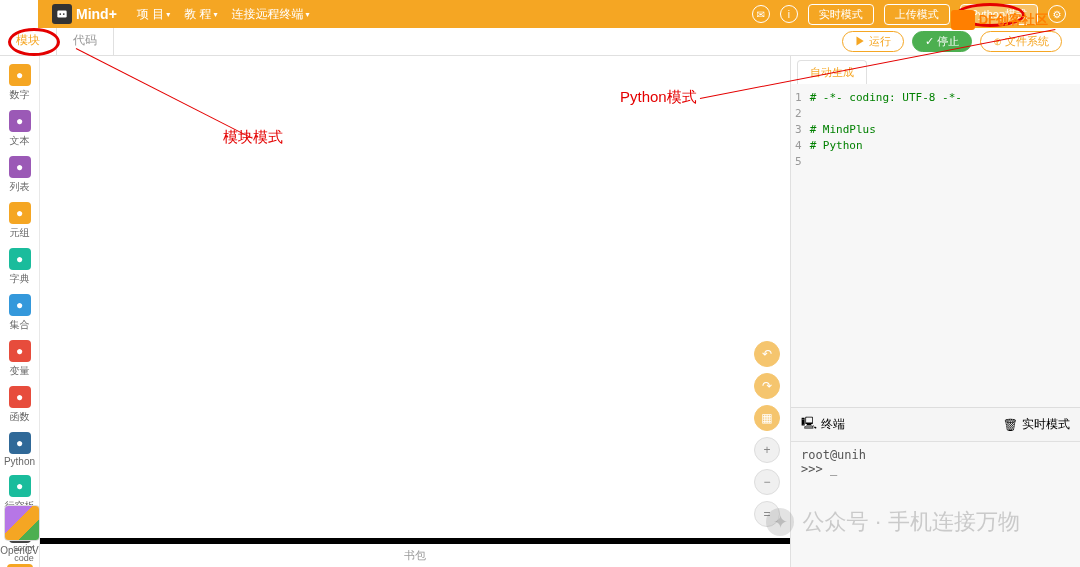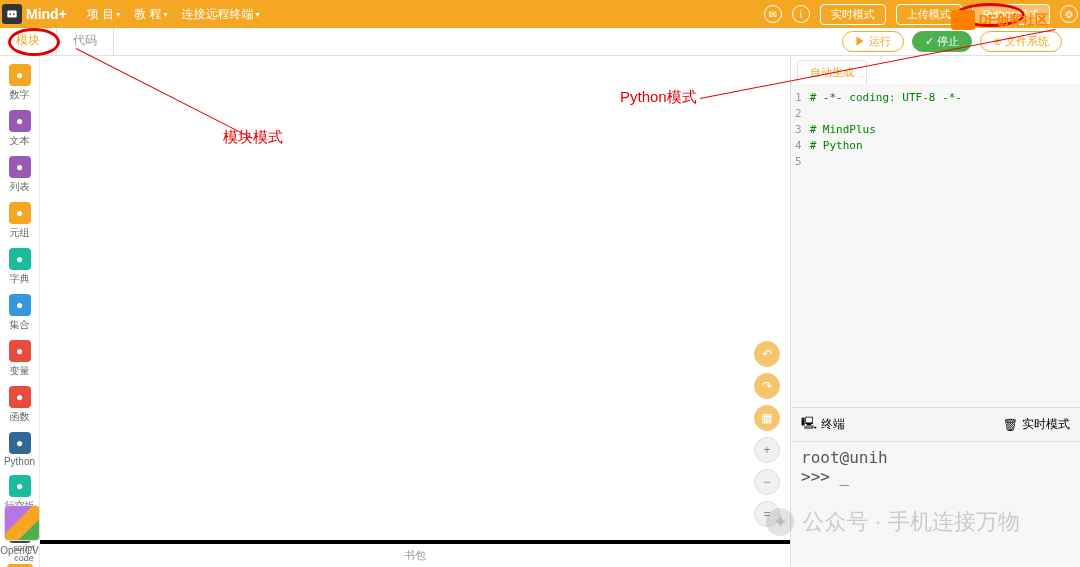--- a/index.html
+++ b/index.html
@@ -1,19 +1,19 @@
 <!DOCTYPE html>
 <html><head>
   <meta charset="utf-8">
   <style>
     * { margin: 0; padding: 0; box-sizing: border-box; }
     body { font-family: "Microsoft YaHei", Arial, sans-serif; font-size: 12px; background: #fff; width: 1080px; height: 567px; overflow: hidden; position: relative; }
     
     
-    .header { background: #f5a623; height: 28px; display: flex; align-items: center; padding: 0 2px; color: #fff; }
+    .header { background: #f5a623; height: 28px; display: flex; align-items: center; padding: 0 14px; color: #fff; margin-left: 38px; }
     .logo { display: flex; align-items: center; gap: 4px; font-weight: bold; font-size: 14px; }
     .logo-icon { width: 20px; height: 20px; background: #333; border-radius: 3px; display: flex; align-items: center; justify-content: center; }
     .menu-items { display: flex; gap: 14px; margin-left: 20px; font-size: 12px; }
     .menu-item { cursor: pointer; display: flex; align-items: center; gap: 2px; }
     .header-right { margin-left: auto; display: flex; align-items: center; gap: 10px; }
     .header-icon { width: 18px; height: 18px; border: 1.5px solid #fff; border-radius: 50%; display: flex; align-items: center; justify-content: center; font-size: 10px; cursor: pointer; }
     .mode-btn { padding: 2px 10px; border: 1px solid #fff; border-radius: 4px; font-size: 11px; cursor: pointer; }
     .mode-btn.active { background: rgba(255,255,255,0.3); }
     .red-circle { position: absolute; border: 3px solid #e40000; border-radius: 50%; pointer-events: none; }
     .community-badge { position: absolute; right: 32px; top: 10px; display: flex; align-items: center; gap: 4px; color: #ff7f00; font-size: 13px; font-weight: bold; z-index: 5; }
@@ -35,37 +35,37 @@
     .sidebar-item { display: flex; flex-direction: column; align-items: center; padding: 4px 0; cursor: pointer; font-size: 10px; color: #666; }
     .sidebar-icon { width: 22px; height: 22px; border-radius: 4px; margin-bottom: 2px; display: flex; align-items: center; justify-content: center; font-size: 12px; color: #fff; }
     .sidebar-bottom { margin-top: auto; padding-bottom: 4px; }
     .sidebar-bottom .sidebar-icon { background: #f5a623; width: 26px; height: 26px; }
     
     
     .canvas-area { flex: 1; position: relative; background: #fff; }
     .canvas-controls { position: absolute; right: 10px; bottom: 40px; display: flex; flex-direction: column; gap: 6px; }
     .canvas-ctrl-btn { width: 26px; height: 26px; border-radius: 50%; background: #f0f0f0; border: 1px solid #ddd; display: flex; align-items: center; justify-content: center; cursor: pointer; color: #888; font-size: 12px; }
     .canvas-ctrl-btn.orange { background: #f5c56e; color: #fff; border-color: #f5c56e; }
-    .backpack-label { position: absolute; bottom: 0; left: 0; right: 0; text-align: center; font-size: 11px; color: #999; padding: 4px; border-top: 4px solid #000000; }
+    .backpack-label { position: absolute; bottom: 0; left: 0; right: 0; text-align: center; font-size: 11px; color: #999; padding: 4px; border-top: 6px solid #000000; }
     
     
     .annotation { position: absolute; color: #e40000; font-size: 15px; pointer-events: none; z-index: 10; }
     .arrow-line { position: absolute; background: #e40000; height: 1px; transform-origin: left center; }
     
     
     .right-panel { width: 290px; display: flex; flex-direction: column; border-left: 1px solid #e0e0e0; }
     .code-tab { padding: 4px 12px; border: 1px solid #e0e0e0; border-bottom: none; width: fit-content; margin: 4px 0 0 6px; font-size: 11px; color: #f5a623; background: #fff; border-radius: 4px 4px 0 0; }
     .code-area { flex: 1; background: #f7f7f7; font-family: Consolas, monospace; font-size: 11px; padding: 6px 4px; display: flex; overflow: auto; }
     .line-numbers { color: #999; text-align: right; padding-right: 8px; user-select: none; }
     .line-numbers div, .code-lines div { height: 16px; line-height: 16px; }
     .code-lines { color: #008000; }
     .terminal-section { height: 160px; border-top: 1px solid #ddd; display: flex; flex-direction: column; }
     .terminal-header { display: flex; justify-content: space-between; padding: 6px 10px; font-size: 12px; background: #f5f5f5; border-bottom: 1px solid #e0e0e0; }
     .terminal-header span { cursor: pointer; display: flex; align-items: center; gap: 4px; }
-    .terminal-body { flex: 1; background: #f7f7f7; padding: 6px 10px; font-family: Consolas, monospace; font-size: 16px; color: #555; }
+    .terminal-body { flex: 1; background: #f7f7f7; padding: 6px 10px; font-family: Consolas, monospace; font-size: 12px; color: #555; }
     
     
     .script-shelf { position: absolute; bottom: 4px; left: 4px; display: flex; gap: 6px; }
     .script-item { width: 40px; text-align: center; font-size: 9px; color: #666; }
     .script-icon { width: 36px; height: 36px; border: 1px solid #ddd; border-radius: 4px; background: linear-gradient(135deg,#b676e6 40%,#f5a623 40% 70%,#4caf50 70%); margin-bottom: 2px; }
     
     .watermark { position: absolute; right: 60px; bottom: 30px; font-size: 22px; color: rgba(100,100,100,0.3); display: flex; align-items: center; gap: 8px; pointer-events: none; }
     .watermark .wm-icon { width: 28px; height: 28px; border-radius: 50%; background: rgba(100,100,100,0.18); display: flex; align-items: center; justify-content: center; font-size: 18px; }
 
     svg { display: block; }

